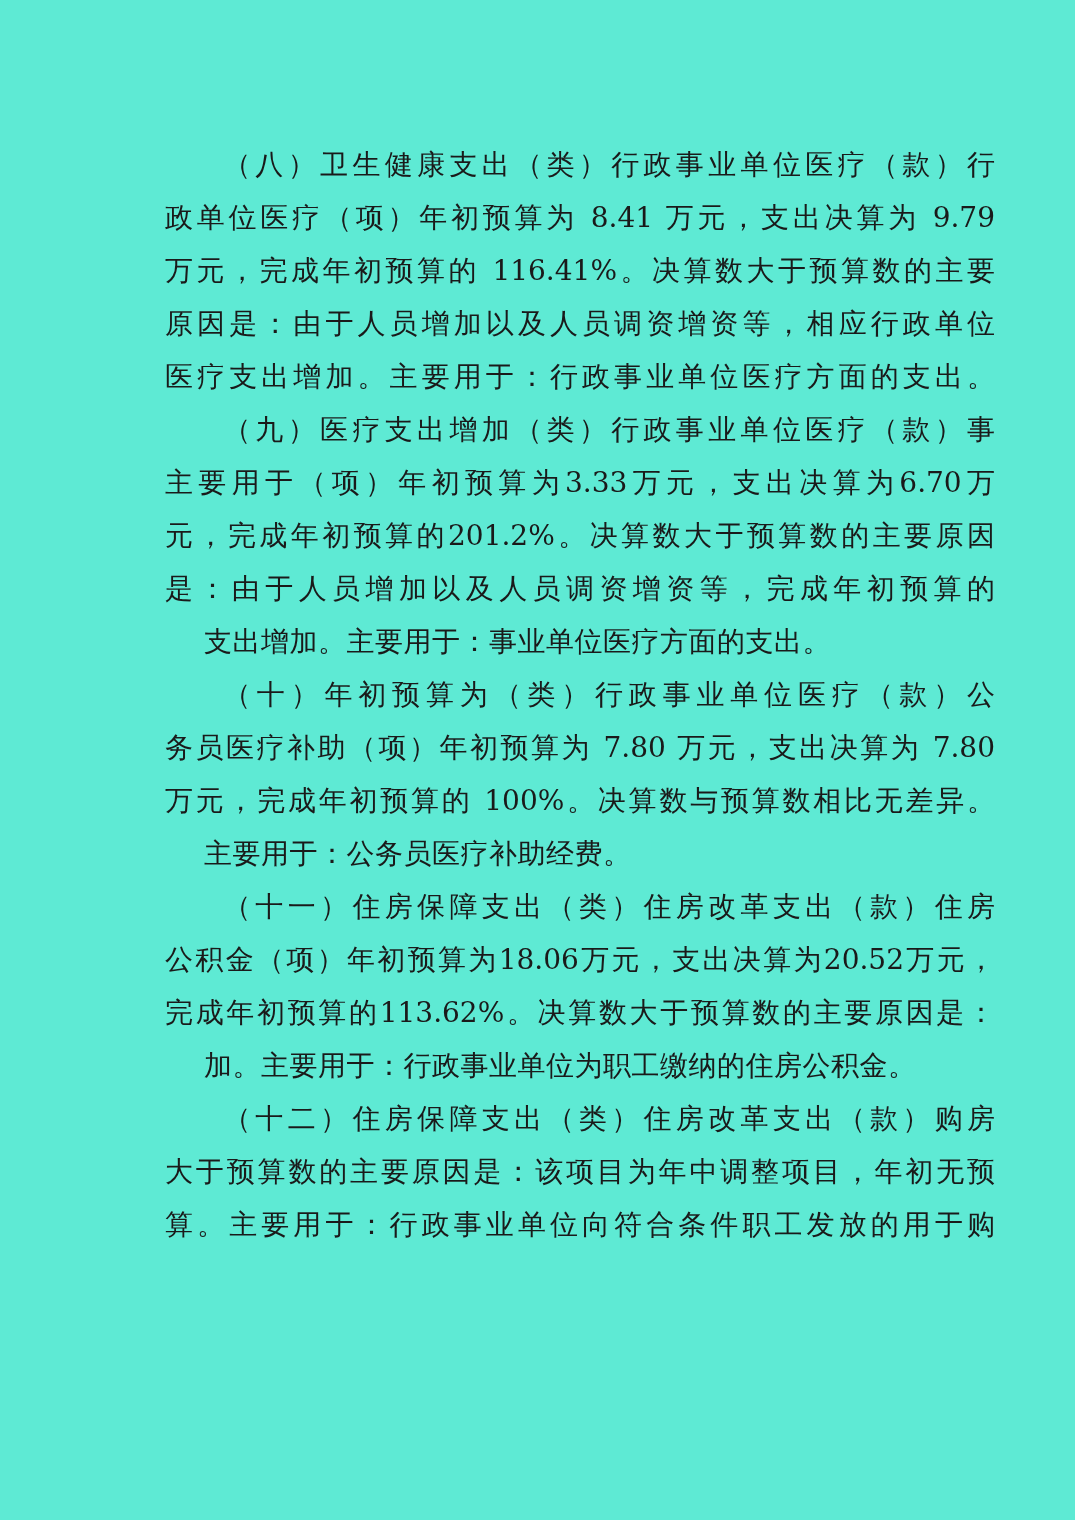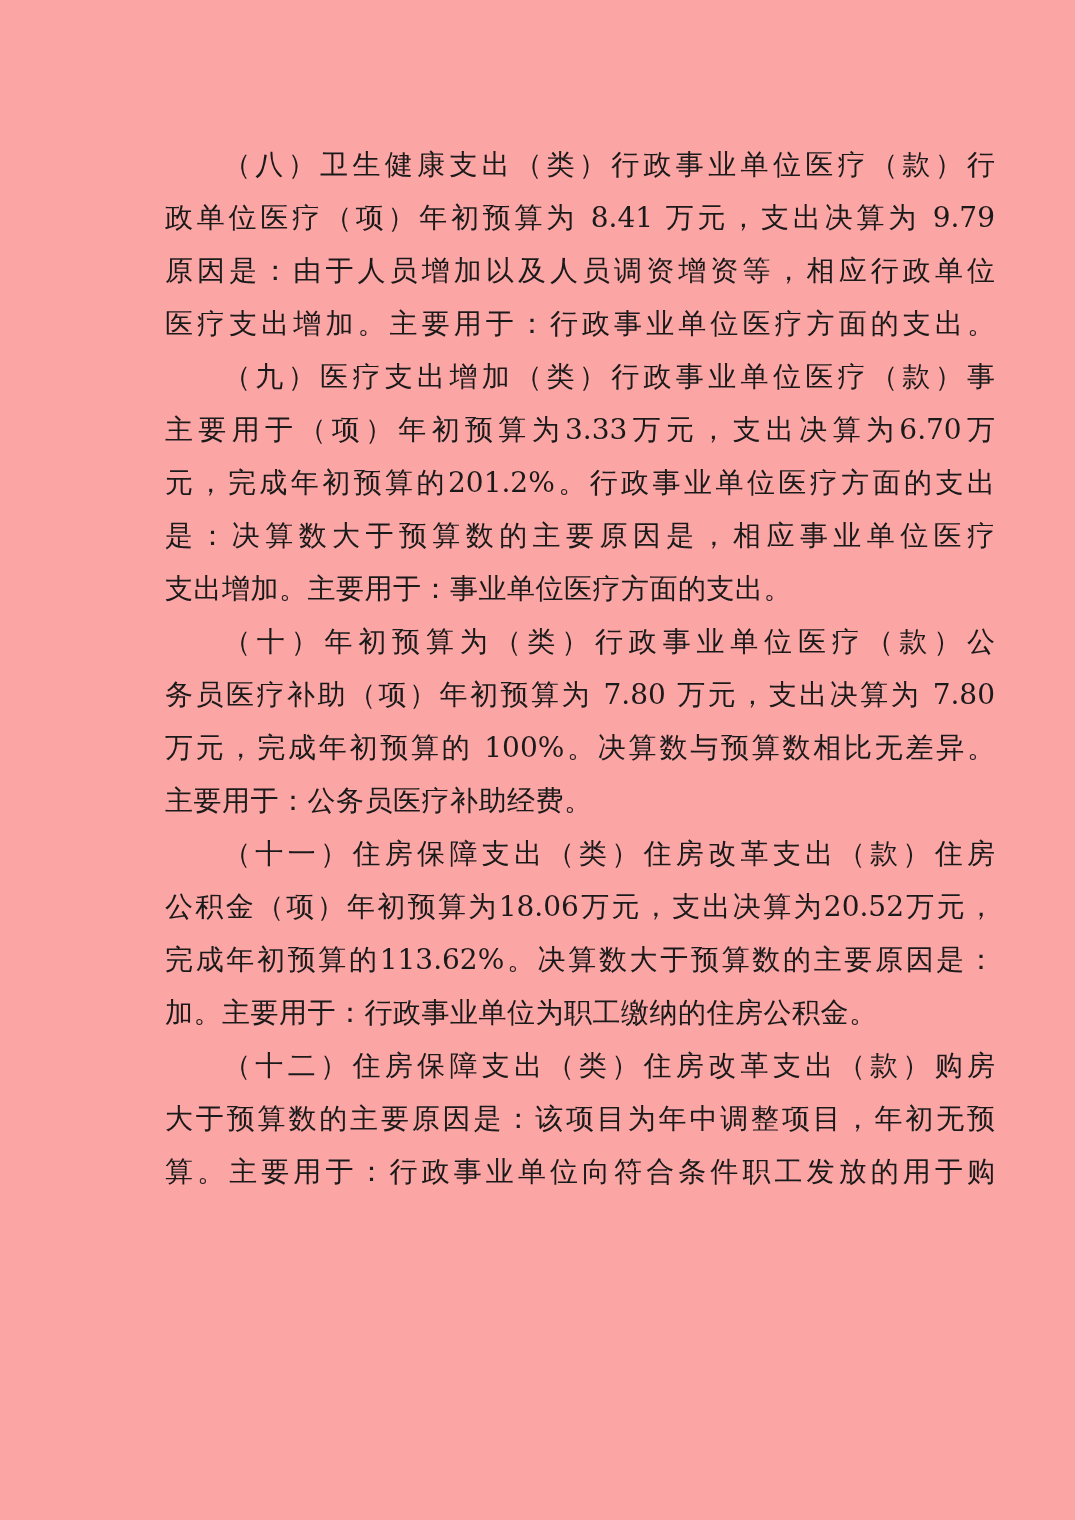--- a/index.html
+++ b/index.html
@@ -5,21 +5,21 @@
   html, body {
     margin: 0;
     padding: 0;
     background: #ffffff;
   }
   .page {
     position: relative;
     width: 1075px;
     height: 1520px;
     margin: 0 auto;
-    background: #fca5a5;
+    background: #5eead4;
     color: #1a1a1a;
     font-family: "DejaVu Serif", "Liberation Serif", serif;
     font-size: 28px;
     box-sizing: border-box;
     padding: 138px 80px 0 165px;
     overflow: hidden;
   }
   .para {
     margin: 0;
     padding: 0;
@@ -31,42 +31,44 @@
     line-height: 53px;
     overflow: hidden;
     white-space: nowrap;
     text-align: justify;
     text-align-last: justify;
   }
   .ln.end {
     text-align: center;
     text-align-last: left;
     letter-spacing: 0.5px;
+    margin-left: 39px;
   }
   .ln.indent {
     text-indent: 58px;
   }
 </style>
 </head>
 <body>
 
 <div class="page">
 
   <section class="para">
     <p class="ln indent">（八）卫生健康支出（类）行政事业单位医疗（款）行</p>
     <p class="ln">政单位医疗（项）年初预算为 8.41 万元，支出决算为 9.79</p>
+    <p class="ln">万元，完成年初预算的 116.41%。决算数大于预算数的主要</p>
     <p class="ln">原因是：由于人员增加以及人员调资增资等，相应行政单位</p>
     <p class="ln">医疗支出增加。主要用于：行政事业单位医疗方面的支出。</p>
   </section>
 
   <section class="para">
     <p class="ln indent">（九）医疗支出增加（类）行政事业单位医疗（款）事</p>
     <p class="ln">主要用于（项）年初预算为3.33万元，支出决算为6.70万</p>
-    <p class="ln">元，完成年初预算的201.2%。行政事业单位医疗方面的支出</p>
-    <p class="ln">是：决算数大于预算数的主要原因是，相应事业单位医疗</p>
+    <p class="ln">元，完成年初预算的201.2%。决算数大于预算数的主要原因</p>
+    <p class="ln">是：由于人员增加以及人员调资增资等，完成年初预算的</p>
     <p class="ln end">支出增加。主要用于：事业单位医疗方面的支出。</p>
   </section>
 
   <section class="para">
     <p class="ln indent">（十）年初预算为（类）行政事业单位医疗（款）公</p>
     <p class="ln">务员医疗补助（项）年初预算为 7.80 万元，支出决算为 7.80</p>
     <p class="ln">万元，完成年初预算的 100%。决算数与预算数相比无差异。</p>
     <p class="ln end">主要用于：公务员医疗补助经费。</p>
   </section>
 

